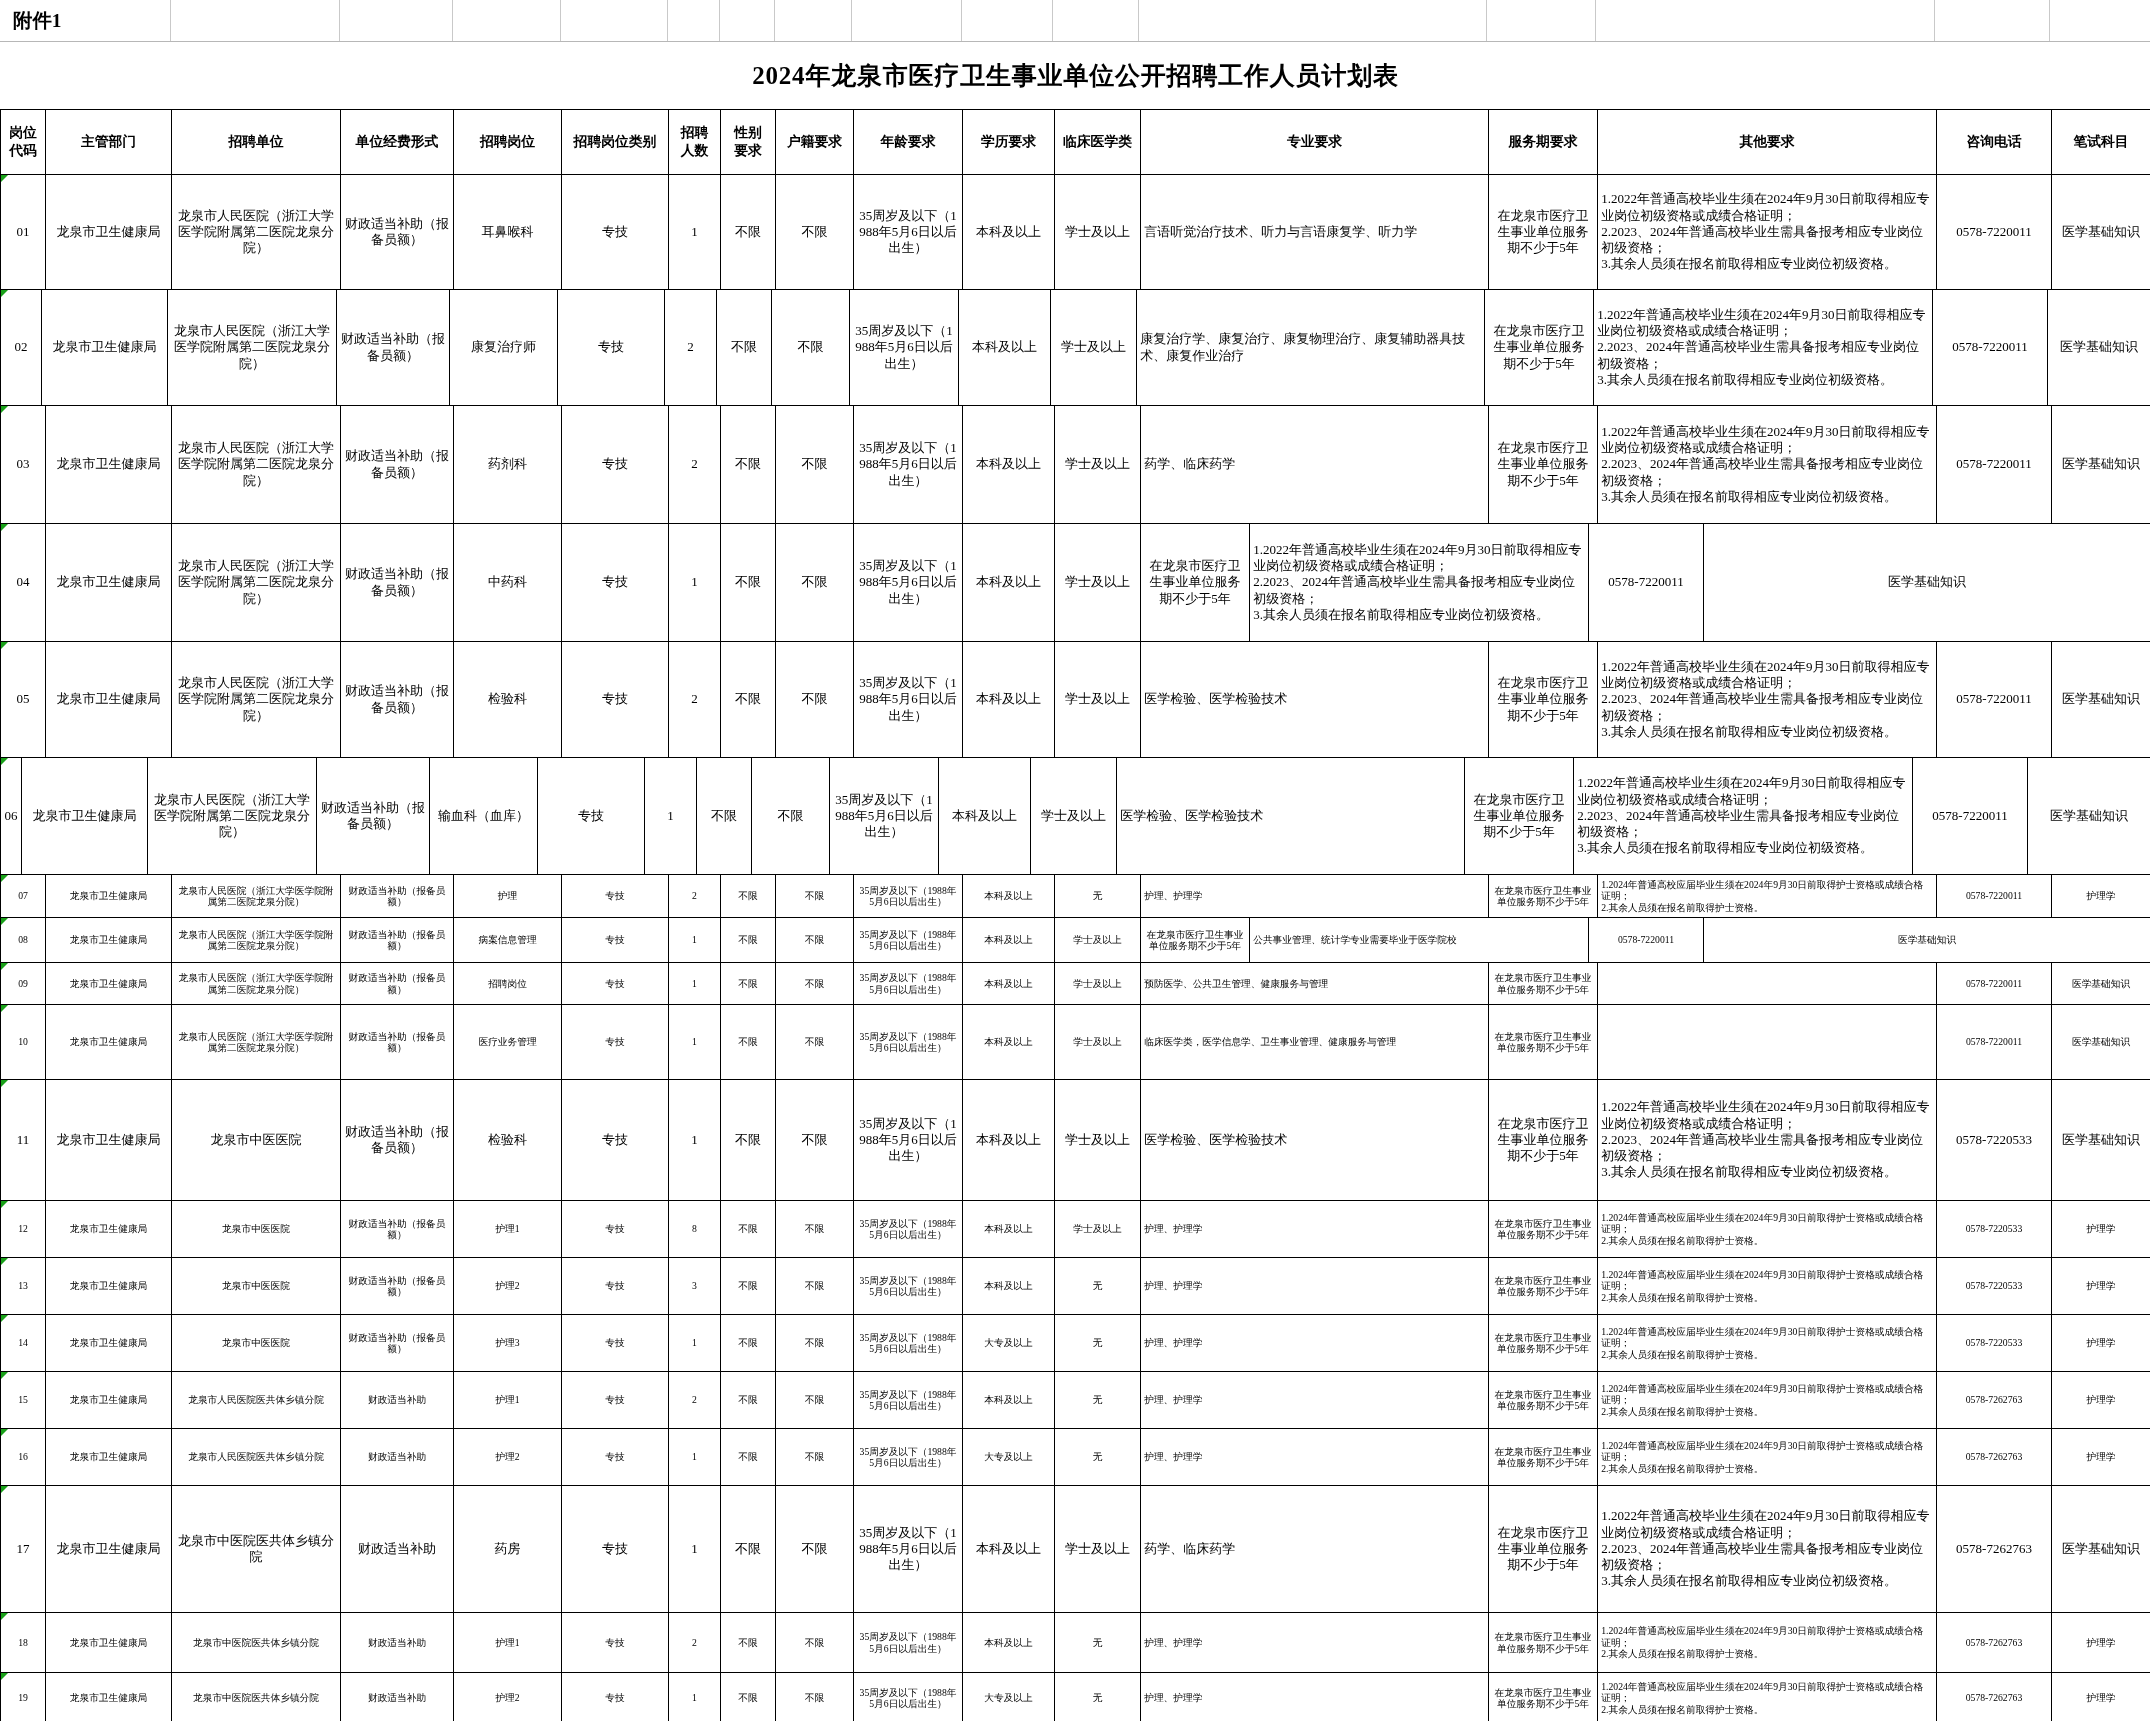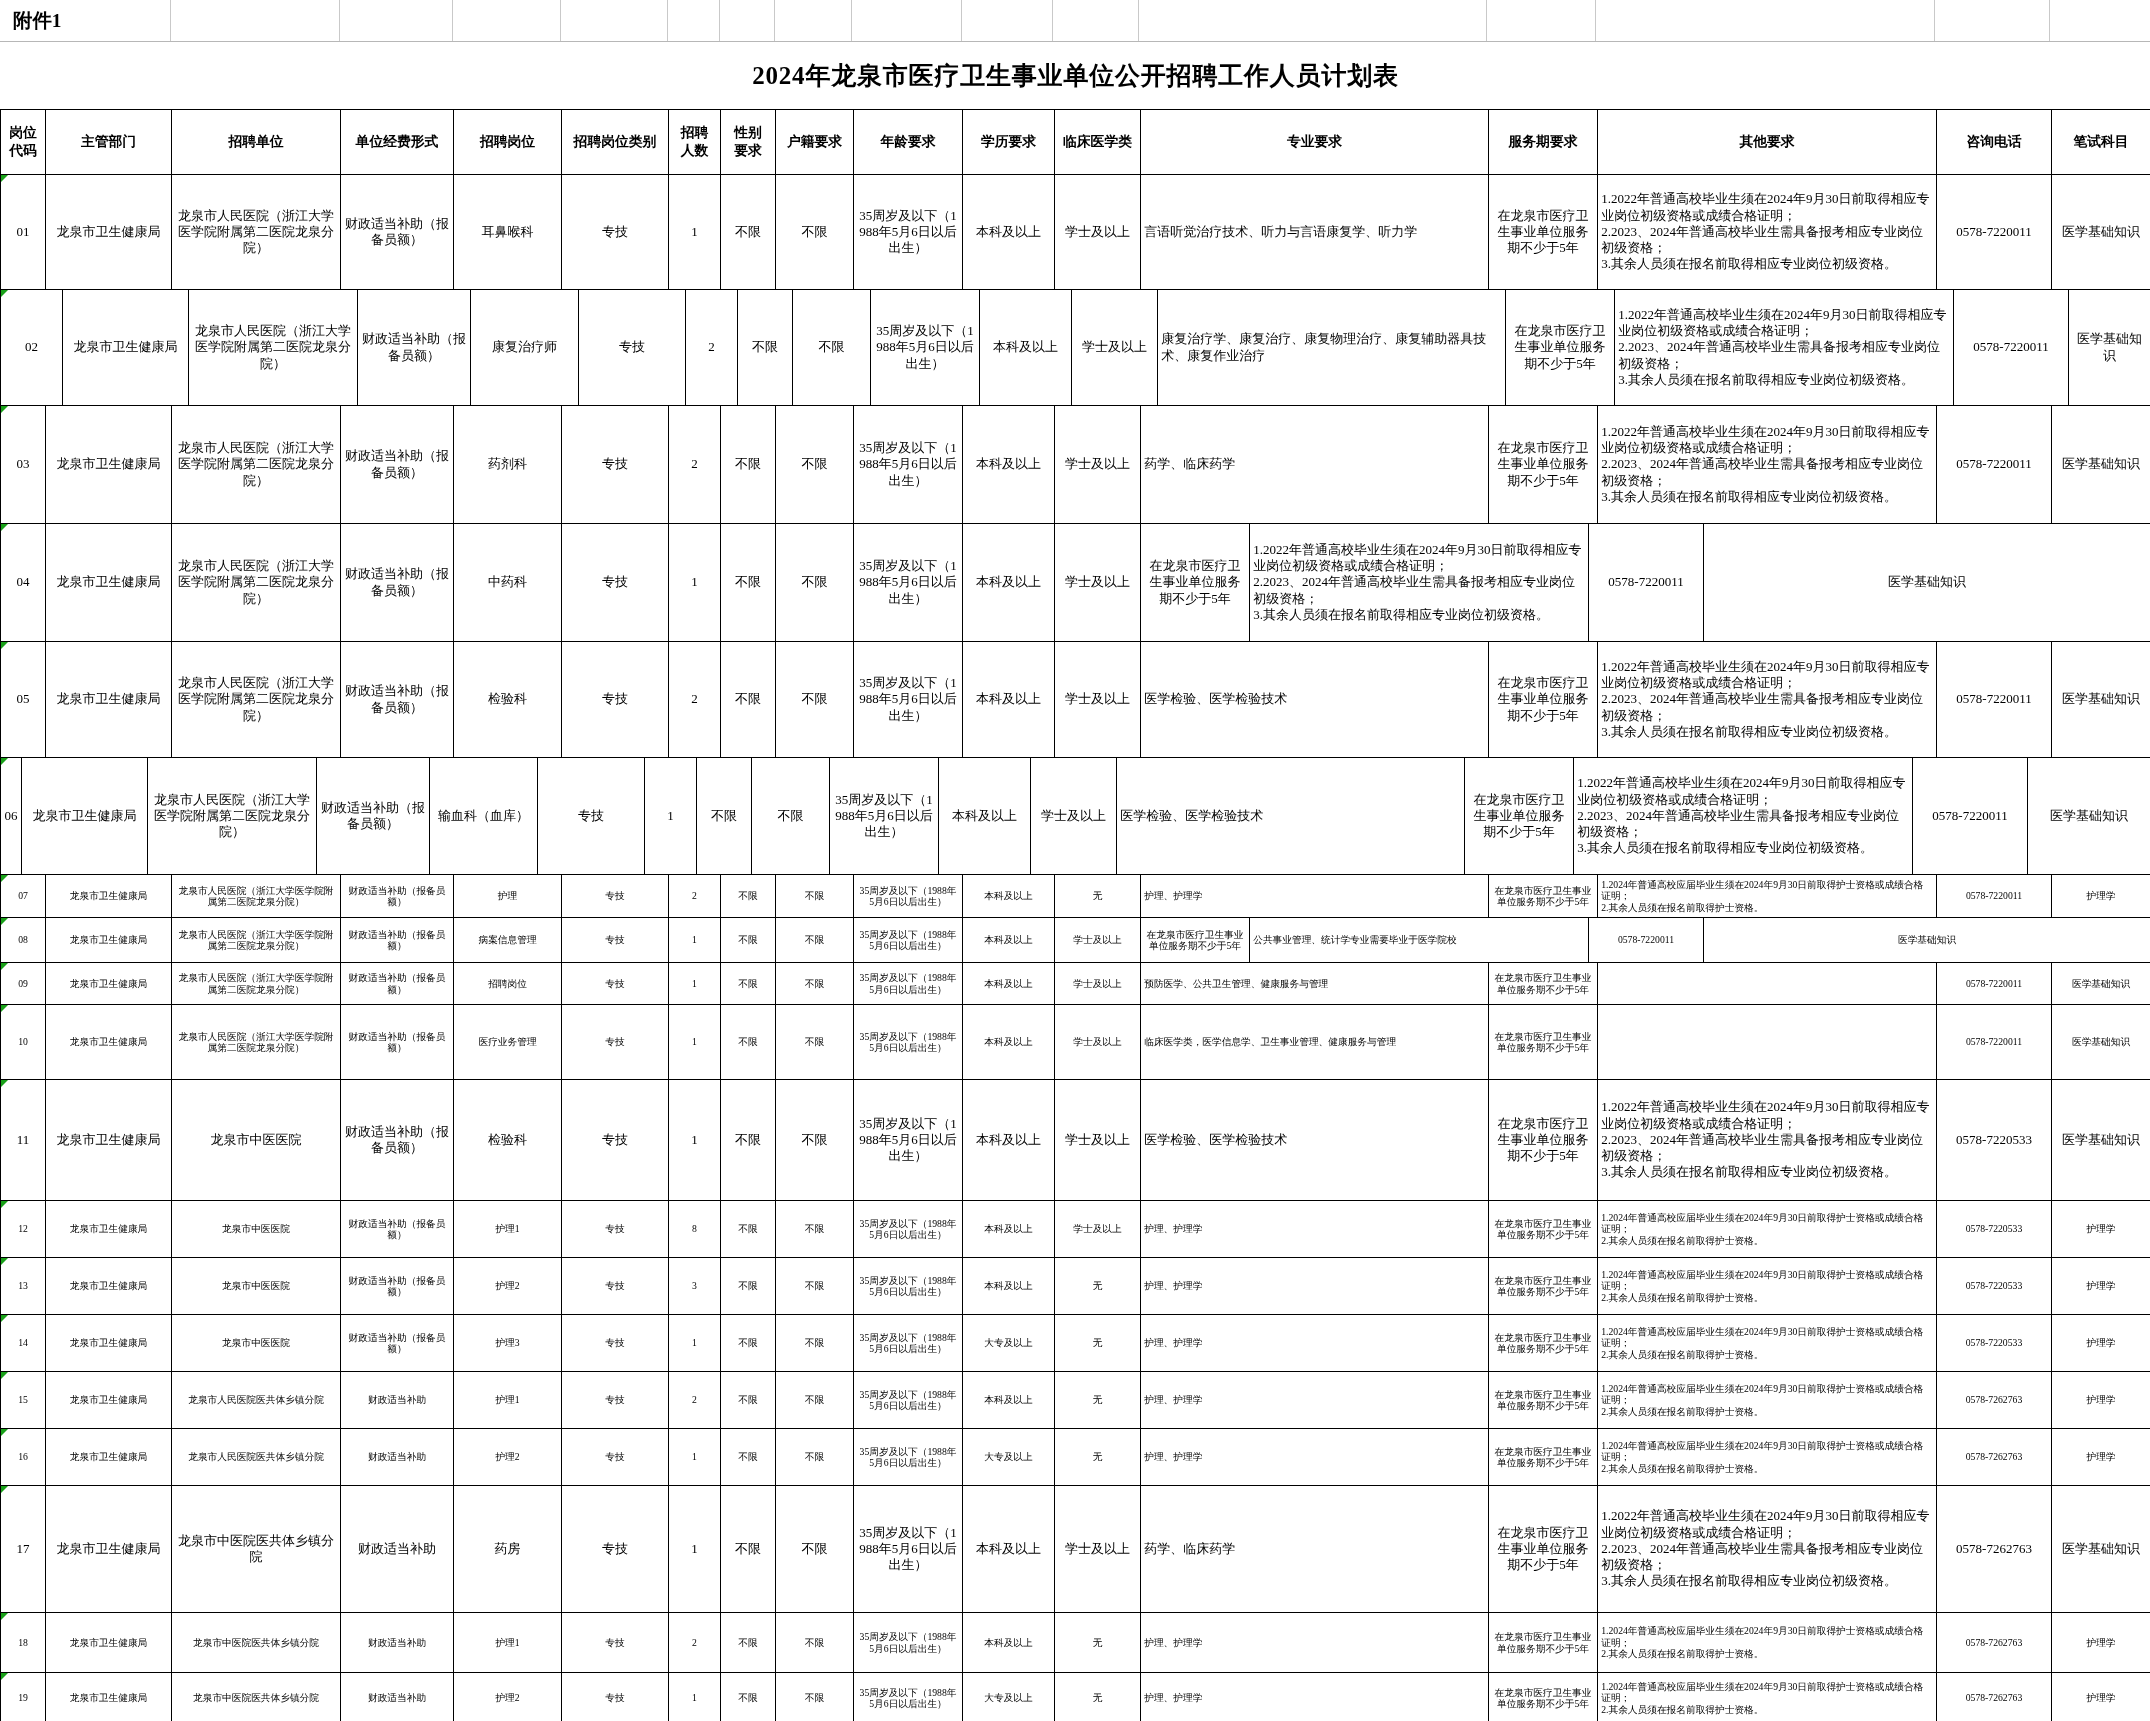--- a/index.html
+++ b/index.html
@@ -95,21 +95,21 @@
         <div class="cell" style="width: 86px;">学士及以上</div>
         <div class="cell left" style="width: 348px;">言语听觉治疗技术、听力与言语康复学、听力学</div>
         <div class="cell" style="width: 109px;">在龙泉市医疗卫生事业单位服务期不少于5年</div>
         <div class="cell left pre" style="width: 339px;">1.2022年普通高校毕业生须在2024年9月30日前取得相应专业岗位初级资格或成绩合格证明；
 2.2023、2024年普通高校毕业生需具备报考相应专业岗位初级资格；
 3.其余人员须在报名前取得相应专业岗位初级资格。</div>
         <div class="cell" style="width: 115px;">0578-7220011</div>
         <div class="cell" style="width: 100px;">医学基础知识</div>
       </div>
       <div class="trow sz-n" style="height: 116px;">
-        <div class="cell tri" style="width: 62px;">02</div>
+        <div class="cell tri" style="width: 41px;">02</div>
         <div class="cell" style="width: 126px;">龙泉市卫生健康局</div>
         <div class="cell" style="width: 169px;">龙泉市人民医院（浙江大学医学院附属第二医院龙泉分院）</div>
         <div class="cell" style="width: 113px;">财政适当补助（报备员额）</div>
         <div class="cell" style="width: 108px;">康复治疗师</div>
         <div class="cell" style="width: 107px;">专技</div>
         <div class="cell" style="width: 52px;">2</div>
         <div class="cell" style="width: 55px;">不限</div>
         <div class="cell" style="width: 78px;">不限</div>
         <div class="cell" style="width: 109px;">35周岁及以下（1988年5月6日以后出生）</div>
         <div class="cell" style="width: 92px;">本科及以上</div>

